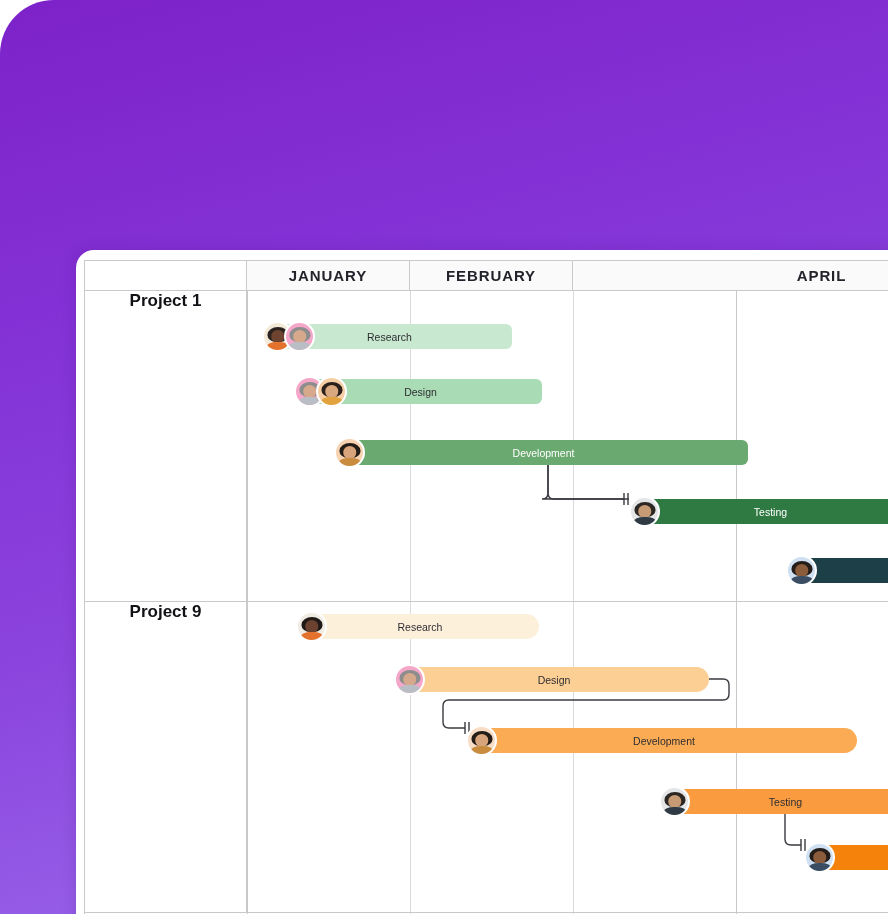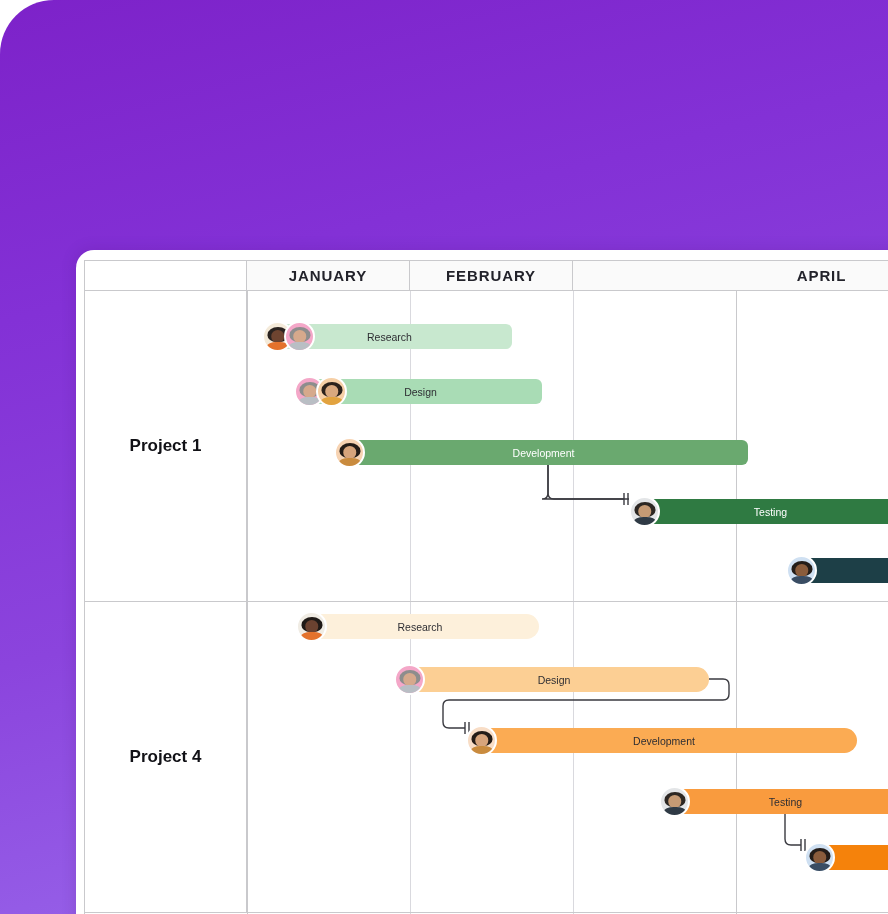--- a/index.html
+++ b/index.html
@@ -96,21 +96,21 @@
     width: 822px;
     border-bottom: 1px solid #c9c9cc;
   }
   .project-label-cell {
     position: absolute;
     left: 0; top: 0;
     width: 162px;
     height: 100%;
     border-right: 1px solid #c9c9cc;
     display: flex;
-    align-items: center;
+    align-items: flex-start;
     justify-content: center;
     background: #ffffff;
     z-index: 4;
   }
   .project-label-cell .plabel {
     font-size: 17px;
     font-weight: 700;
     color: #111116;
   }
 
@@ -273,21 +273,21 @@
         <div class="avatar" style="background:#cfe0f2;">
           <span class="av-hair" style="background:#241d19;"></span>
           <span class="av-face" style="background:#8a5c3c;"></span>
           <span class="av-body" style="background:#3a4d63;"></span>
         </div>
       </div>
     </div>
 
     <div class="project-row" style="top:341px;height:311px;">
       <div class="project-label-cell">
-        <span class="plabel">Project 4</span>
+        <span class="plabel">Project 9</span>
       </div>
 
       <div class="task-bar pill" style="left:216px;width:238px;top:12px;background:#fdf0db;color:#2e2e33;">
         <span class="bar-label">Research</span>
       </div>
       <div class="avatar-group" style="left:211px;top:9px;">
         <div class="avatar" style="background:#f0ece4;">
           <span class="av-hair" style="background:#1f1a17;"></span>
           <span class="av-face" style="background:#6b4230;"></span>
           <span class="av-body" style="background:#e4722c;"></span>

